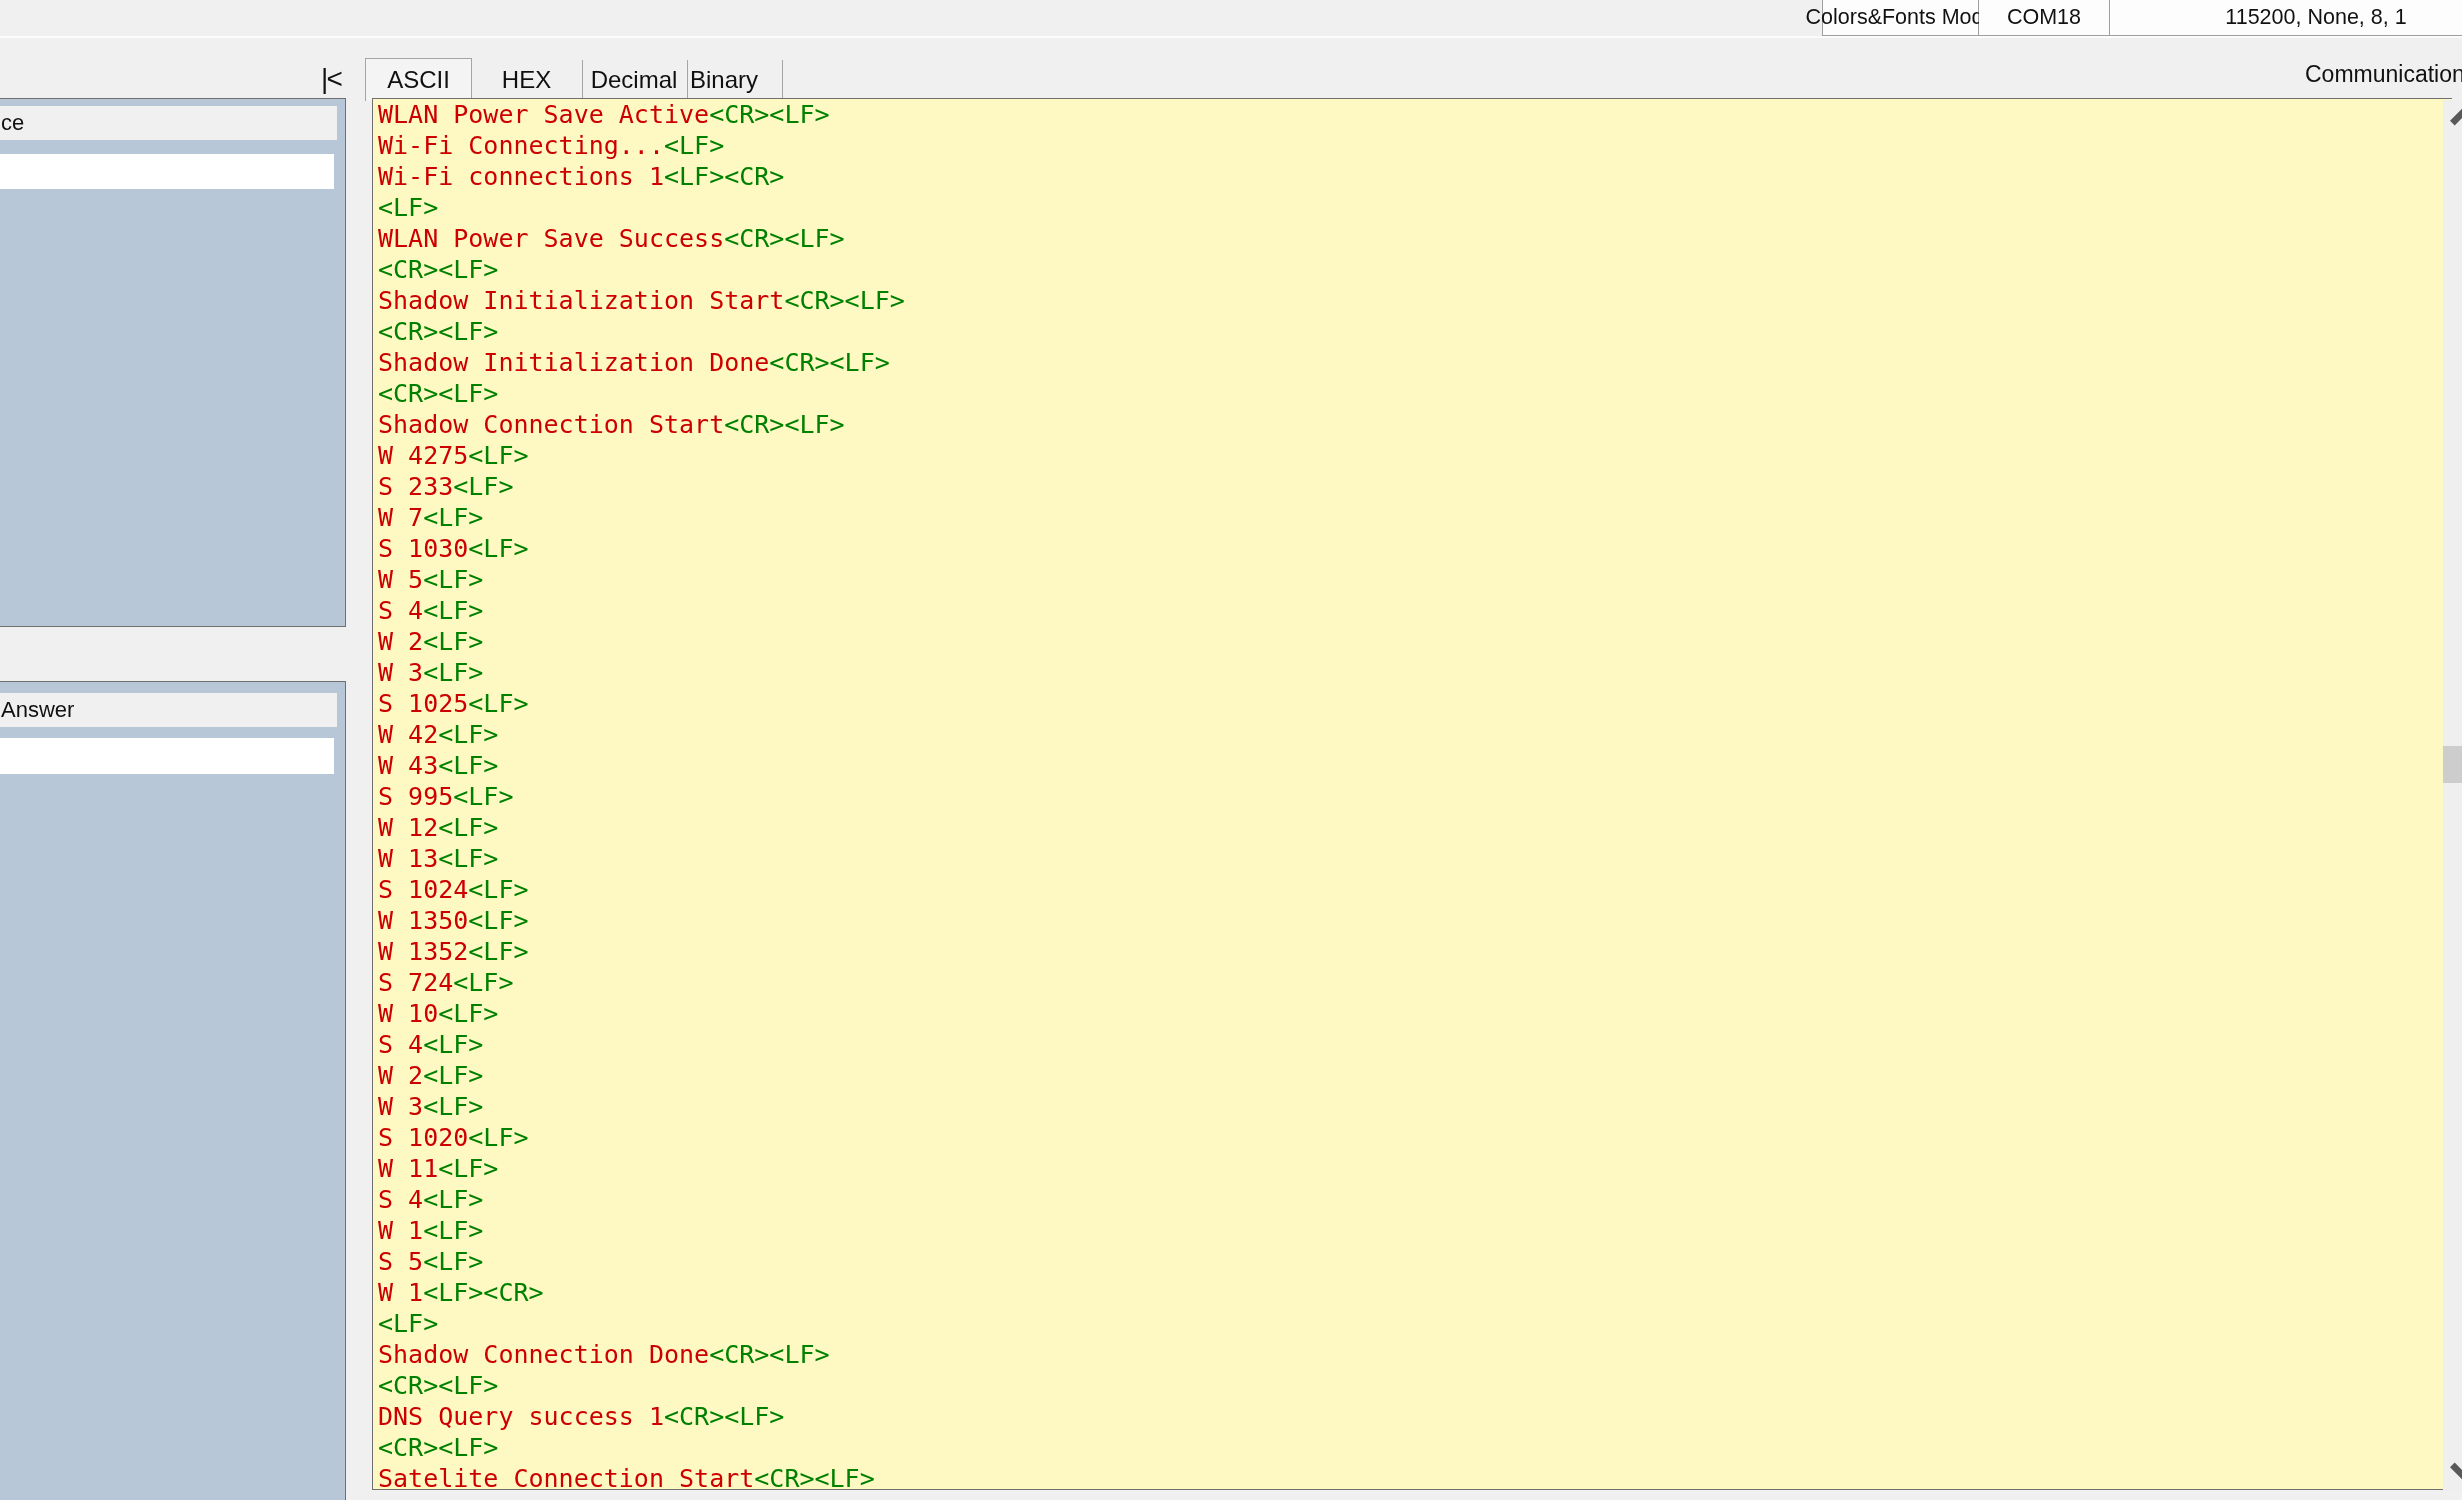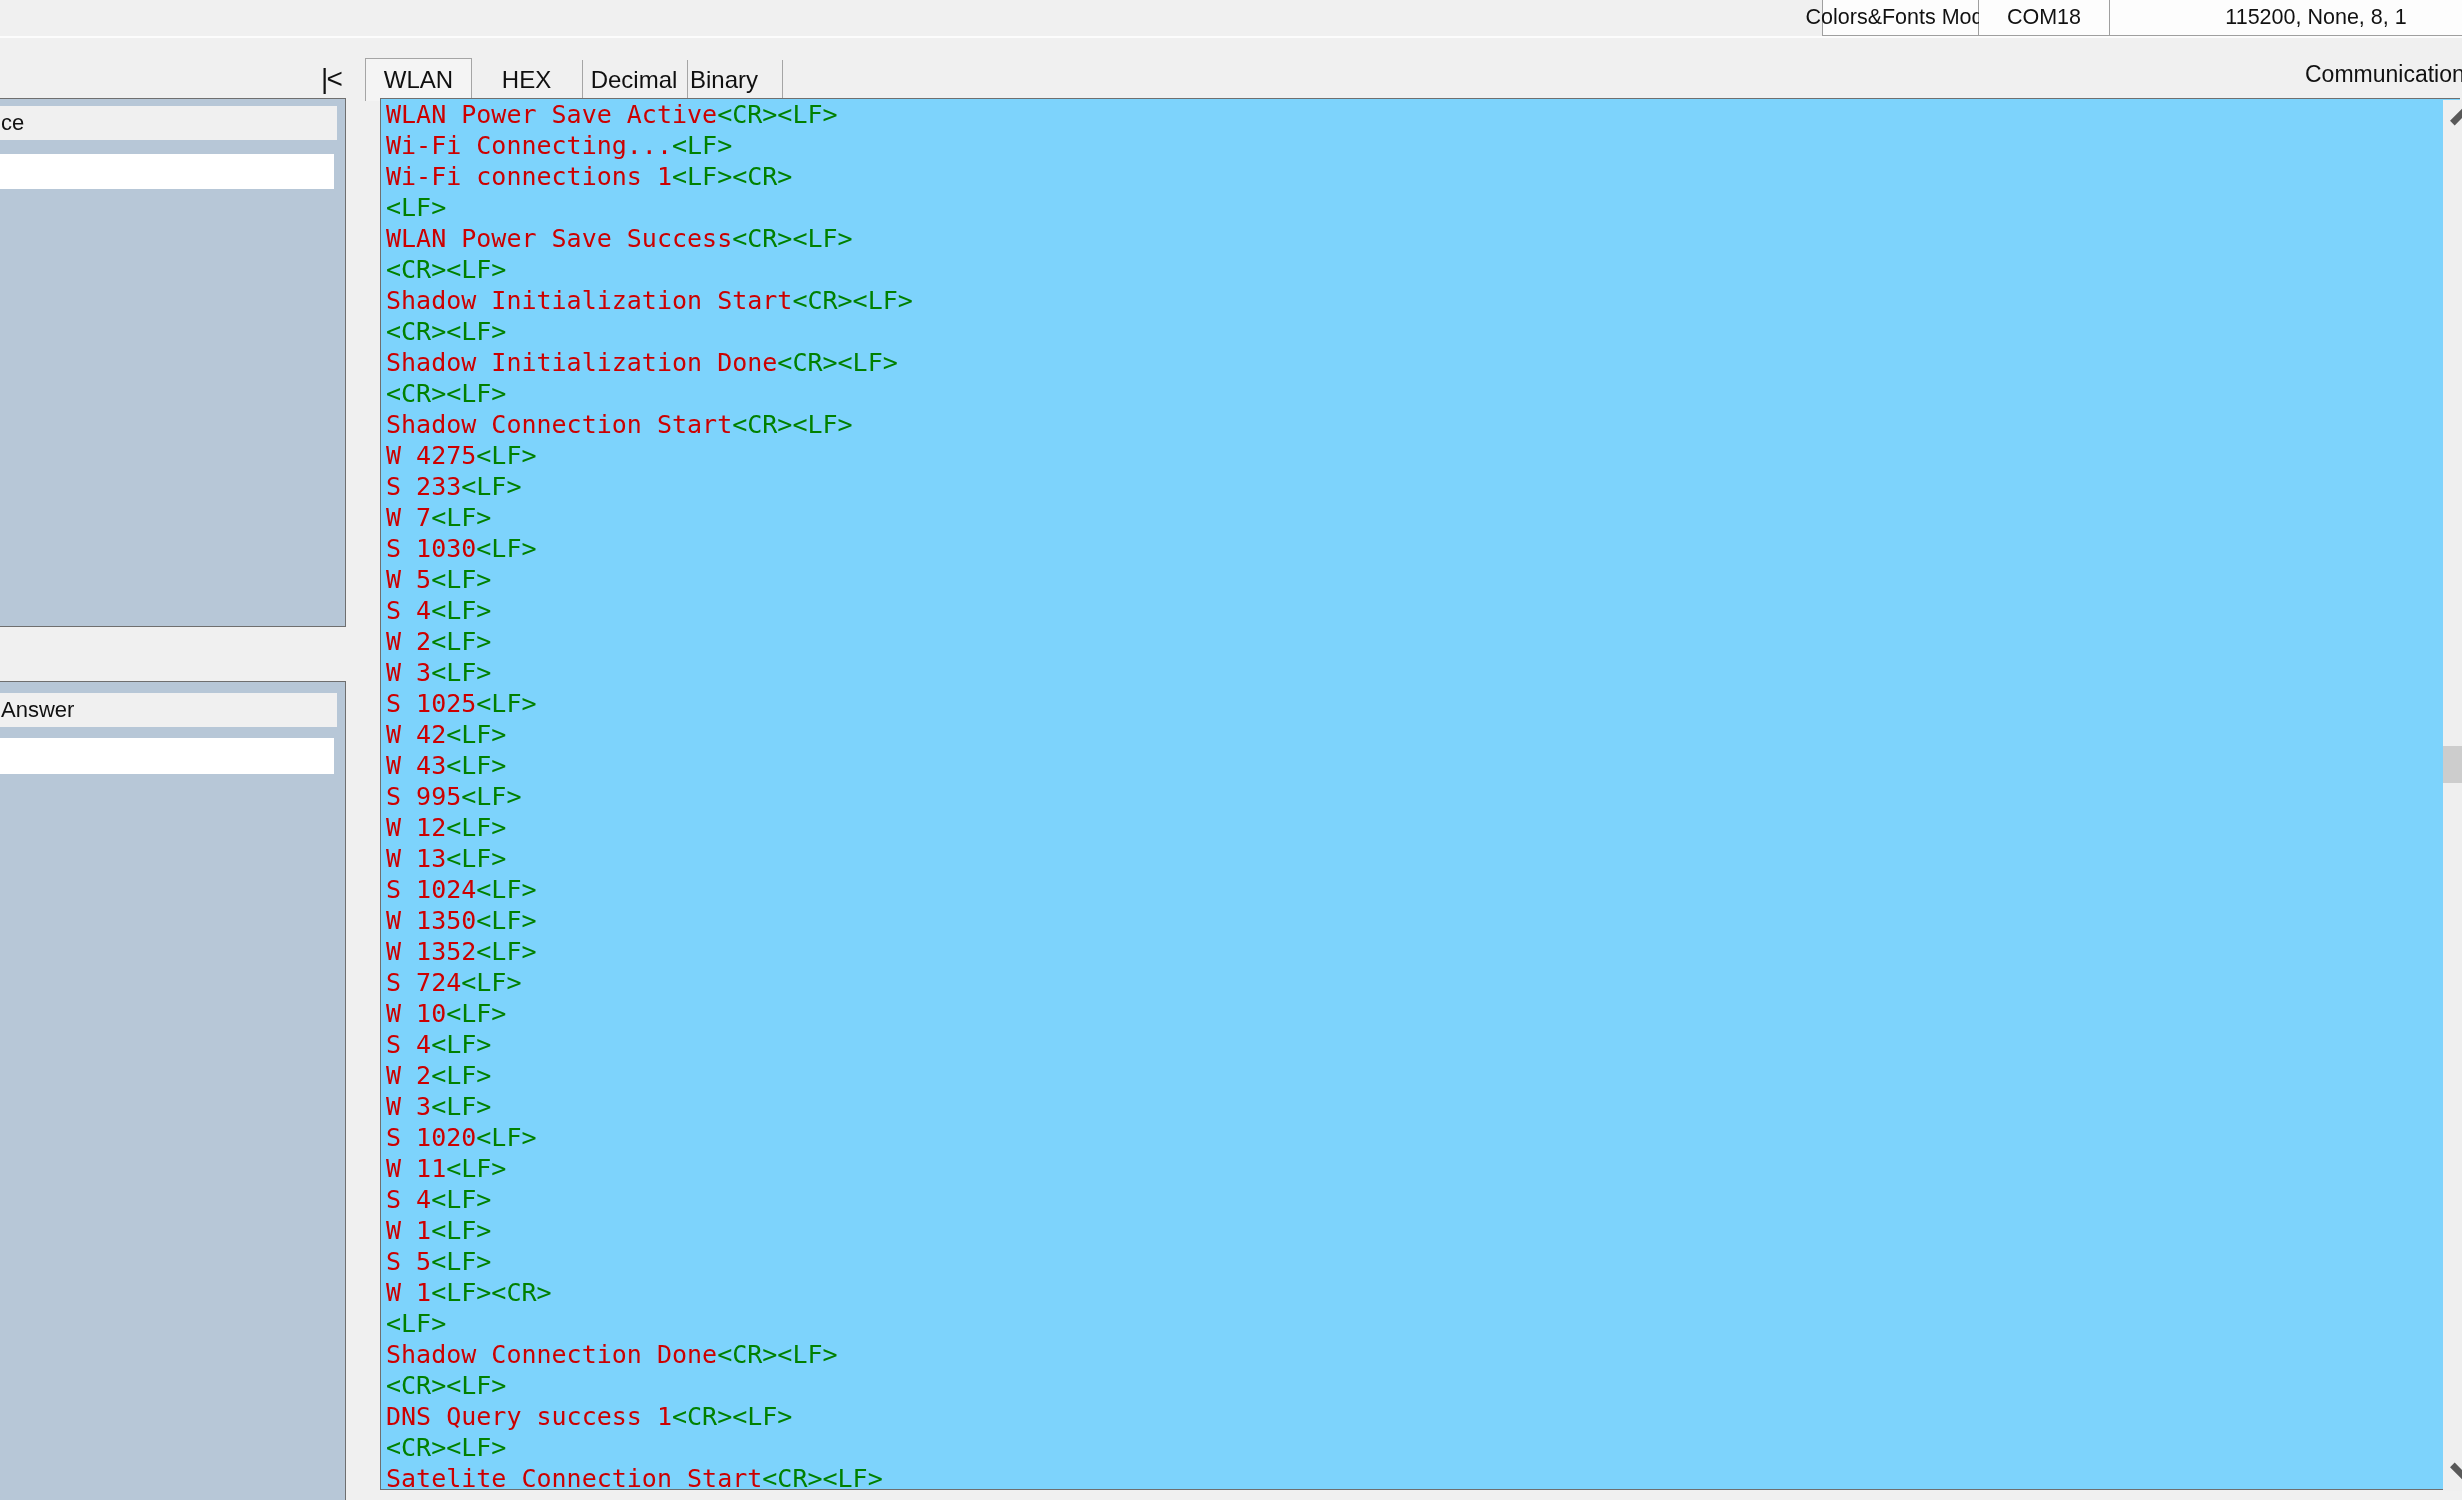--- a/index.html
+++ b/index.html
@@ -39,22 +39,22 @@
   .col-header { position:absolute; left:0; width:344px; height:34px; background:#f0f0f0;
                 font-size:22px; color:#111; display:flex; align-items:center;
                 padding-left:8.3px; white-space:nowrap; }
   .panel-send .col-header { top:7.4px; }
   .panel-recv .col-header { top:10.7px; }
   .input-row { position:absolute; left:0; width:341px; height:35px; background:#ffffff; cursor:text; }
   .panel-send .input-row { top:55px; }
   .panel-recv .input-row { top:56px; height:36px; }
 
   
-  .log-area { position:absolute; left:380px; top:98px; width:2080px; height:1392px;
-              background:#7dd3fc; border:1.7px solid #6f6f6f; border-right:none; overflow:hidden; }
+  .log-area { position:absolute; left:372px; top:98px; width:2080px; height:1392px;
+              background:#fef9c3; border:1.7px solid #6f6f6f; border-right:none; overflow:hidden; }
   .log-lines { padding:0 0 0 5px; font-family:"DejaVu Sans Mono", monospace;
                font-size:25px; line-height:31px; white-space:pre; }
   .line { height:31px; }
   .dat { color:#cc0000; }
   .ctl { color:#008000; }
 
   
   .scrollbar { position:absolute; left:2443px; top:100px; width:19px; height:1391px; background:#efefef; }
   .scroll-thumb { position:absolute; left:0; top:646px; width:19px; height:37px; background:#cdcdcd; }
   .scroll-arrow { position:absolute; left:5.8px; width:33px; height:23px; }
@@ -66,21 +66,21 @@
 
 <div class="statusbar"></div>
 <div class="statusbar-divider"></div>
 <div class="status-cells">
   <div class="status-cell cell-mode">Colors&amp;Fonts Mode</div>
   <div class="status-cell cell-com">COM18</div>
   <div class="status-cell cell-params">115200, None, 8, 1</div>
 </div>
 
 <div class="collapse-btn">|&lt;</div>
-<div class="tab tab-active">WLAN</div>
+<div class="tab tab-active">ASCII</div>
 <div class="tab tab-plain tab-hex">HEX</div>
 <div class="tab tab-plain tab-decimal">Decimal</div>
 <div class="tab tab-plain tab-binary">Binary</div>
 <div class="comm-title">Communication</div>
 
 <div class="panel panel-send">
   <div class="col-header">ce</div>
   <div class="input-row"></div>
 </div>
 <div class="panel panel-recv">

